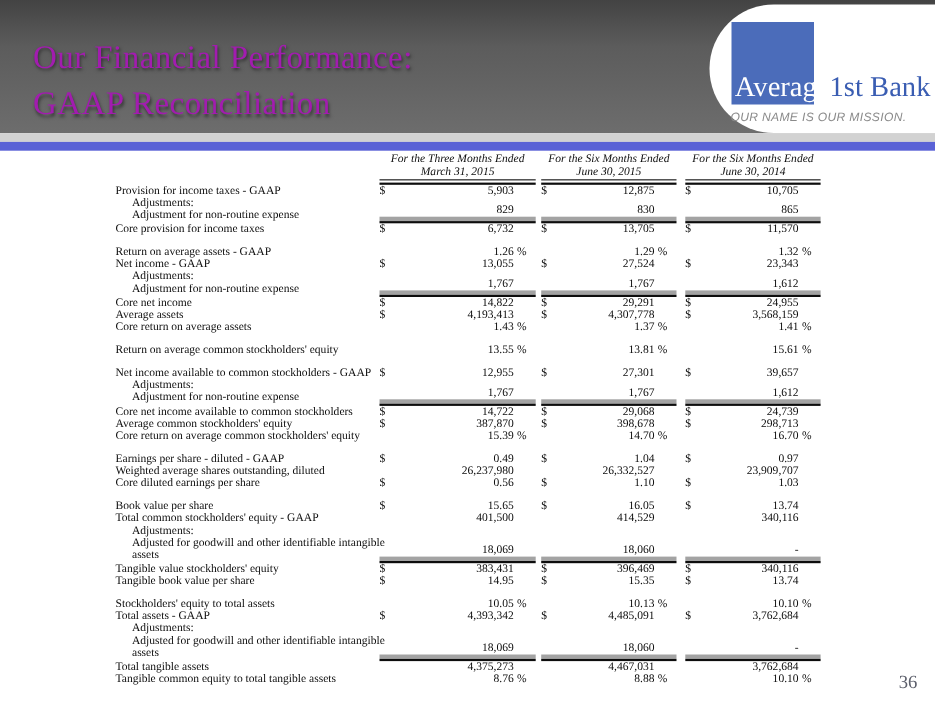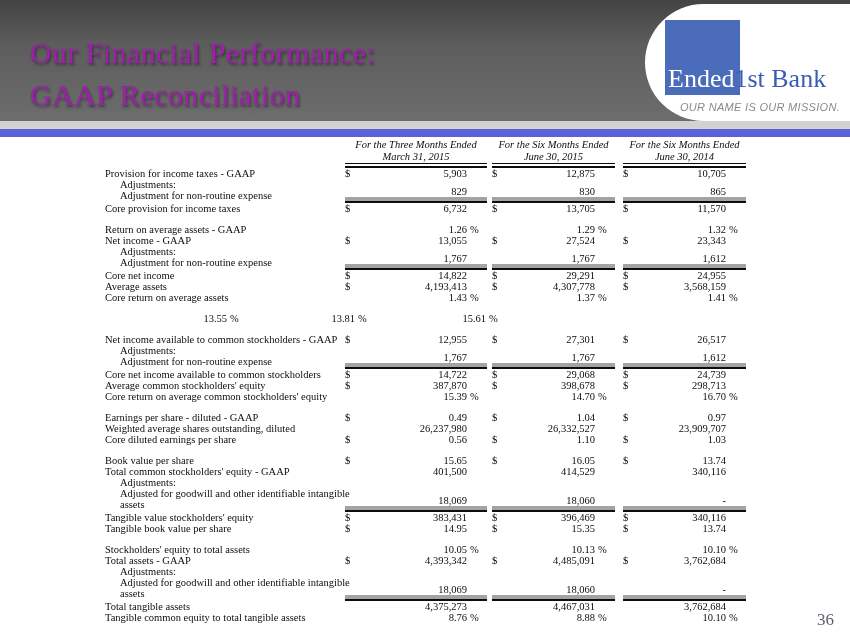--- a/index.html
+++ b/index.html
@@ -17,21 +17,21 @@
          letter-spacing:.4px;text-shadow:1px 2px 3px rgba(0,0,0,.5);}
 
   
   .logo-panel{top:4px;left:645px;width:205px;height:117px;background:#ffffff;
               border-radius:60px 0 0 60px;}
   .logo-sq{position:absolute;left:20px;top:16px;width:75px;height:75px;
            background:var(--logoblue,#4b6cba);}
   .logo-word{position:absolute;left:23px;top:60px;font-size:26px;white-space:nowrap;}
   .logo-word .w1{color:#ffffff;}
   .logo-word .w2{color:var(--logotext,#3a5db2);}
-  .logo-tag{position:absolute;left:35px;top:97px;font-family:"Liberation Sans",sans-serif;
+  .logo-tag{position:absolute;left:19px;top:97px;font-family:"Liberation Sans",sans-serif;
             font-style:italic;font-size:11px;letter-spacing:.3px;color:#8a8a8a;white-space:nowrap;}
 
   
   .tbl{left:105px;top:139px;width:641px;color:#0d0d0d;font-size:10.5px;}
   .trow{display:flex;height:11px;line-height:11px;align-items:flex-end;}
   .trow.rowt{margin-top:2px;}
   .spacer{height:10px;}
   .lbl{width:240px;height:11px;white-space:nowrap;overflow:visible;}
   .lbl.ind{padding-left:15px;width:225px;}
   .cell{display:flex;height:11px;line-height:11px;}
@@ -60,21 +60,21 @@
 <div class="abs bluebar"></div>
 
 <div class="abs title">
   <div>Our Financial Performance:</div>
   <div>GAAP Reconciliation</div>
 </div>
 
 <div class="abs logo-panel">
   <div class="logo-sq"></div>
   <div class="logo-word">
-    <span class="w1">Ended</span><span class="w2">1st Bank</span>
+    <span class="w1">Average</span><span class="w2">1st Bank</span>
   </div>
   <div class="logo-tag">OUR NAME IS OUR MISSION.</div>
 </div>
 
 <div class="abs tbl">
     <div class="hrow">
       <div class="lbl"></div>
       <div class="hc c0">
         <div class="hl">For the Three Months Ended</div>
         <div class="hl">March 31, 2015</div>
@@ -285,20 +285,21 @@
         <div class="s">%</div>
       </div>
       <div class="cell c2">
         <div class="d"></div>
         <div class="v">1.41</div>
         <div class="s">%</div>
       </div>
     </div>
     <div class="spacer"></div>
     <div class="trow">
+      <div class="lbl">Return on average common stockholders' equity</div>
       <div class="cell c0">
         <div class="d"></div>
         <div class="v">13.55</div>
         <div class="s">%</div>
       </div>
       <div class="cell c1">
         <div class="d"></div>
         <div class="v">13.81</div>
         <div class="s">%</div>
       </div>
@@ -316,21 +317,21 @@
         <div class="v">12,955</div>
         <div class="s"></div>
       </div>
       <div class="cell c1">
         <div class="d">$</div>
         <div class="v">27,301</div>
         <div class="s"></div>
       </div>
       <div class="cell c2">
         <div class="d">$</div>
-        <div class="v">26,517</div>
+        <div class="v">39,657</div>
         <div class="s"></div>
       </div>
     </div>
     <div class="trow">
       <div class="lbl ind">Adjustments:</div>
       <div class="cell c0">
         <div class="d"></div>
         <div class="v"></div>
         <div class="s"></div>
       </div>

